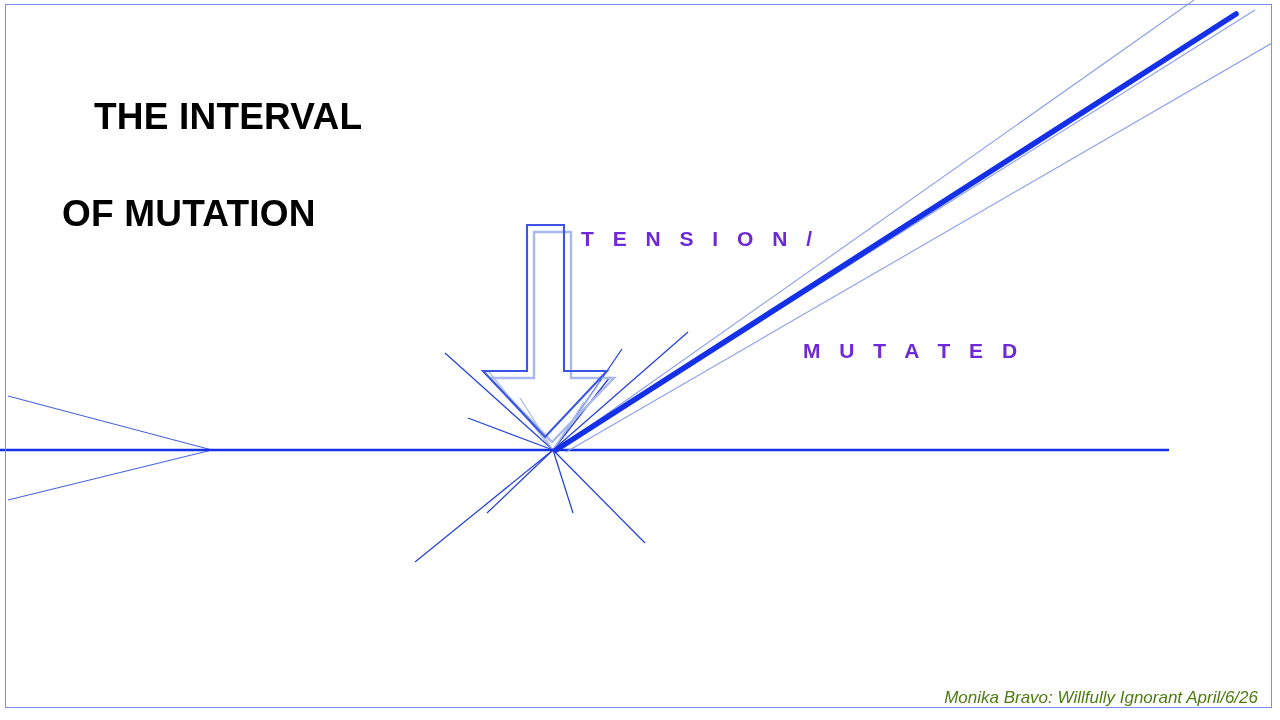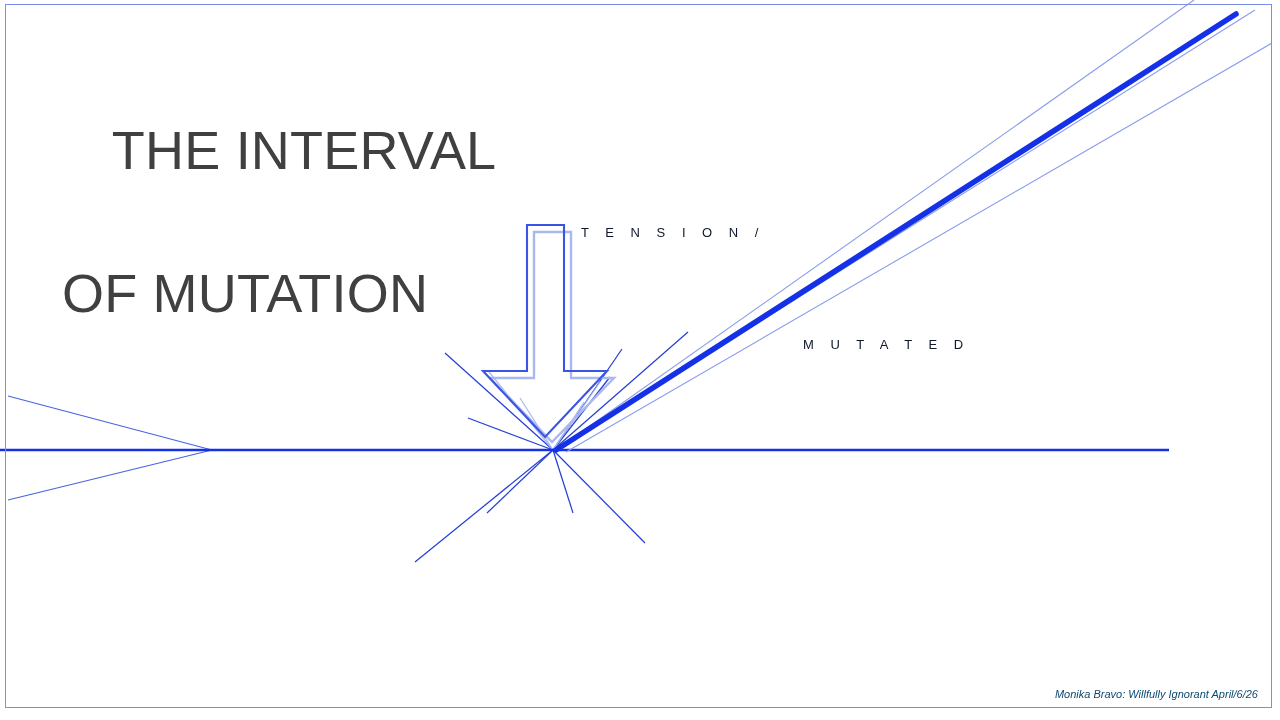--- a/index.html
+++ b/index.html
@@ -29,36 +29,36 @@
     width: 1267px;
     height: 704px;
     border: 1.4px solid #7b8fe8;
     box-sizing: border-box;
     pointer-events: none;
   }
   #title {
     position: absolute;
     left: 52px;
     top: 44px;
-    font-size: 54px;
-    font-weight: normal;
+    font-size: 37px;
+    font-weight: bold;
     line-height: 1.32;
-    color: #404040;
+    color: #000000;
     letter-spacing: 0.2px;
     white-space: pre;
   }
   #title .line2 {
     display: block;
     padding-left: 10px;
   }
   .label {
     position: absolute;
-    color: #0f172a;
-    font-weight: normal;
-    font-size: 13px;
+    color: #6d28d9;
+    font-weight: bold;
+    font-size: 21px;
     line-height: 1.52;
   }
   .label .spaced {
     display: block;
     letter-spacing: 6.5px;
   }
   .label .plain {
     display: block;
     letter-spacing: 0.2px;
   }
@@ -68,23 +68,23 @@
   }
   #mutated-label {
     left: 803px;
     top: 335px;
     text-align: center;
   }
   #credit {
     position: absolute;
     right: 22px;
     top: 688px;
-    font-size: 11px;
+    font-size: 17px;
     font-style: italic;
-    color: #0c4a6e;
+    color: #4d7c0f;
     white-space: nowrap;
   }
 </style>
 </head>
 <body>
 
 <div id="slide">
 
   <svg id="artboard" viewBox="0 0 1280 720">
 

